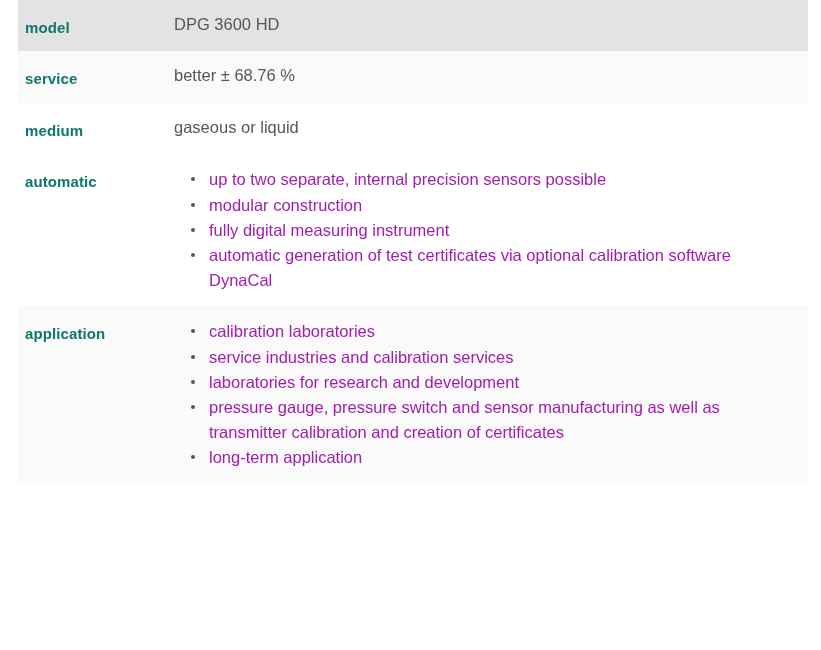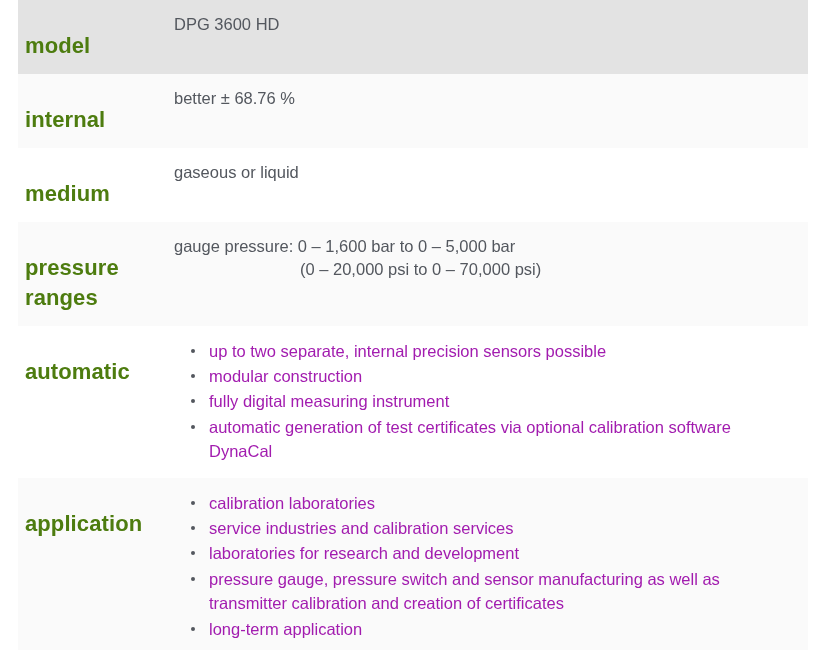--- a/index.html
+++ b/index.html
@@ -29,24 +29,24 @@
   .spec-table tr.row-tint   { background: #fafafa; }
 
   .spec-table td {
     vertical-align: top;
     padding: 0;
     border: 0;
   }
 
   td.label-cell {
     width: 147px;
-    padding: 31px 0 13px 7px;
-    font-size: 22px;
+    padding: 18px 0 13px 7px;
+    font-size: 15px;
     font-weight: bold;
-    color: #4d7c0f;
+    color: #0f766e;
     line-height: 1.36;
     letter-spacing: 0.1px;
   }
 
   td.value-cell {
     padding: 13px 30px 13px 2px;
     font-size: 16.5px;
     font-weight: normal;
     color: #53575e;
     line-height: 1.42;
@@ -87,43 +87,33 @@
 
     <tr class="row-head">
       <td class="label-cell">model</td>
       <td class="value-cell">
         <span class="value-line">DPG 3600 HD</span>
       </td>
     </tr>
 
 
     <tr class="row-tint">
-      <td class="label-cell">internal</td>
+      <td class="label-cell">service</td>
       <td class="value-cell">
         <span class="value-line">better ± 68.76 %</span>
       </td>
     </tr>
 
     <tr class="row-white">
       <td class="label-cell">medium</td>
       <td class="value-cell">
         <span class="value-line">gaseous or liquid</span>
       </td>
     </tr>
 
-    <tr class="row-tint">
-      <td class="label-cell">
-        <span>pressure</span><br>
-        <span>ranges</span>
-      </td>
-      <td class="value-cell">
-        <span class="value-line">gauge pressure: 0 – 1,600 bar to 0 – 5,000 bar</span>
-        <span class="value-line indented">(0 – 20,000 psi to 0 – 70,000 psi)</span>
-      </td>
-    </tr>
 
     <tr class="row-white">
       <td class="label-cell">automatic</td>
       <td class="value-cell bullets-pad-bottom">
         <ul class="bullets">
           <li>
             <span class="dot"></span>
             <span>up to two separate, internal precision sensors possible</span>
           </li>
           <li>

